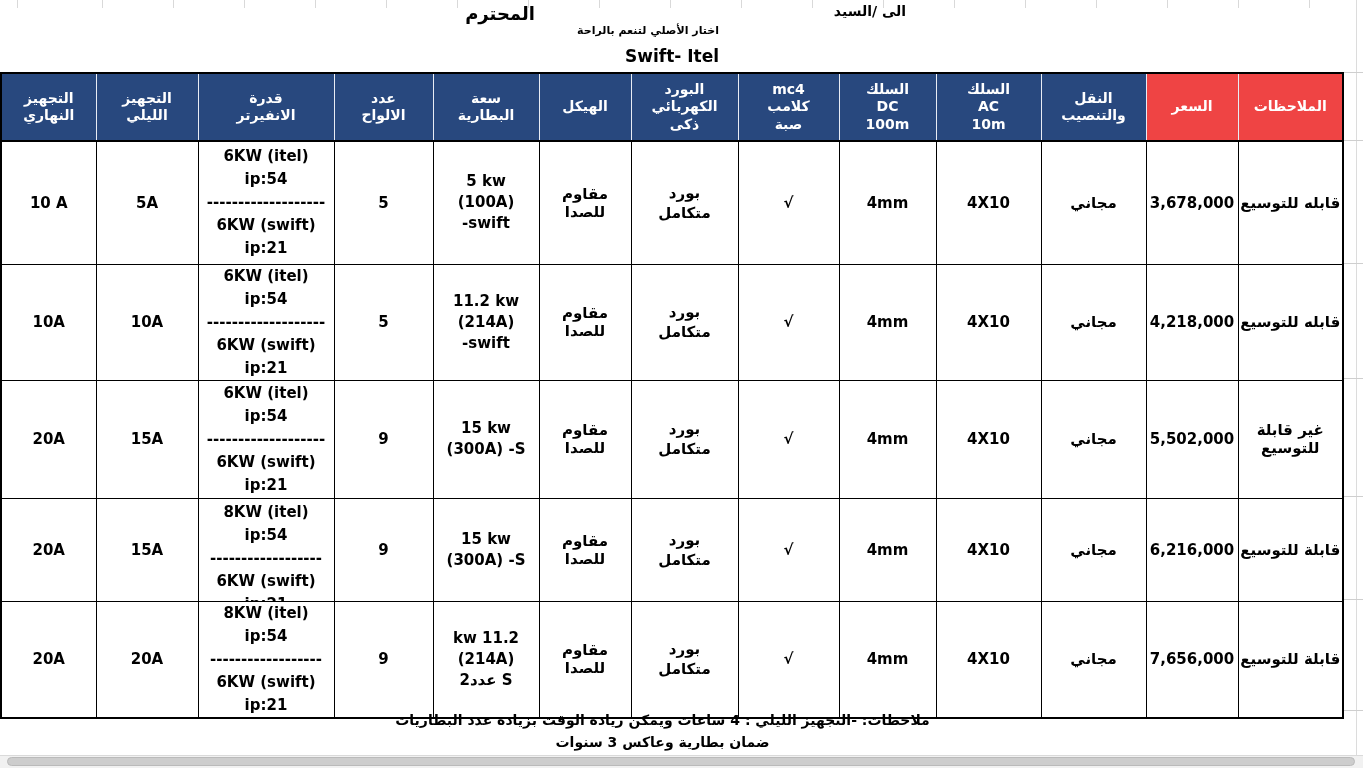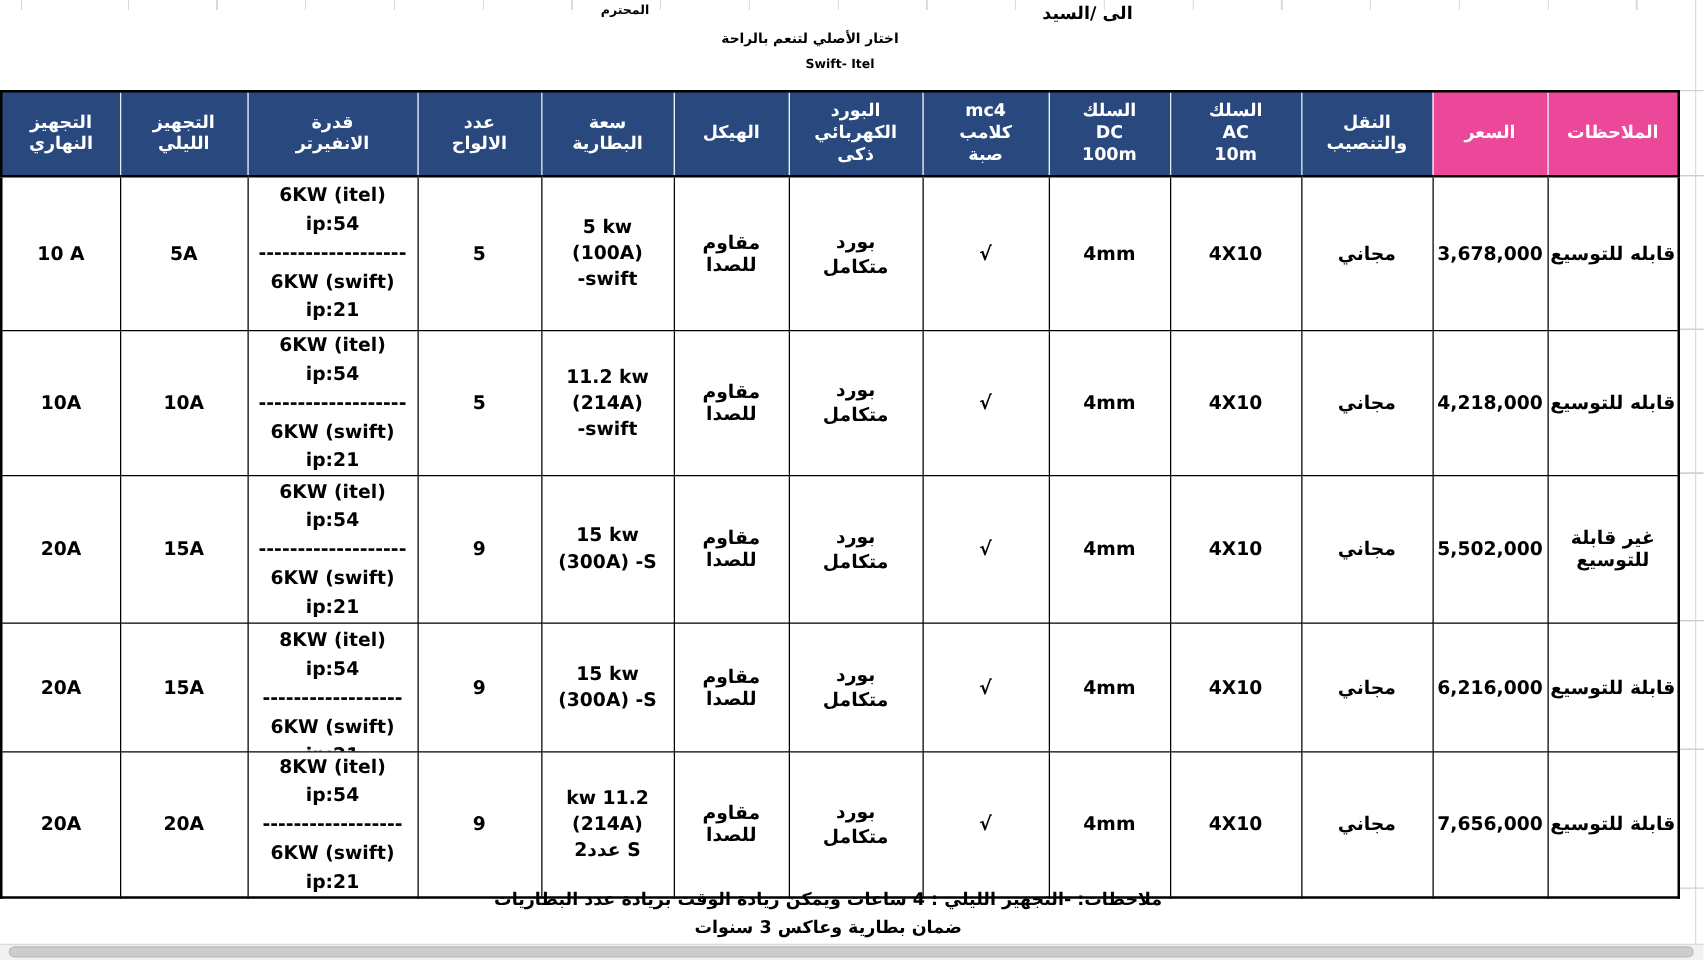--- a/index.html
+++ b/index.html
@@ -8,34 +8,34 @@
     font-family:"DejaVu Sans",sans-serif;overflow:hidden;
   }
   
   .top-ticks{
     position:absolute;left:0;top:0;width:1363px;height:8px;
     background:repeating-linear-gradient(to right,transparent 0 70px,#d9d9d9 70px 71px);
     background-position:32px 0;
   }
   .title-text{position:absolute;color:#000;font-weight:bold;text-align:center;direction:rtl;}
   .t-to{left:780px;top:3px;width:180px;font-size:14px;}
-  .t-resp{left:430px;top:3px;width:140px;font-size:10px;}
+  .t-resp{left:430px;top:3px;width:140px;font-size:18px;}
   .t-slogan{left:0;top:24px;width:1296px;font-size:11px;}
-  .t-brand{left:0;top:46px;width:1344px;font-size:10px;direction:ltr;}
+  .t-brand{left:0;top:46px;width:1344px;font-size:17px;direction:ltr;}
 
   table.quote{
     position:absolute;left:0;top:72px;border-collapse:collapse;table-layout:fixed;
     border:2px solid #000;
     padding-left:48px;
   }
   table.quote th{
     background:#28487e;color:#fff;border:1px solid #e8ecf4;
     font-size:14px;font-weight:bold;line-height:1.25;padding:0;text-align:center;vertical-align:middle;
   }
-  table.quote th.accent{background:#ec4899;}
+  table.quote th.accent{background:#ef4444;}
   table.quote td{
     border:1px solid #000;text-align:center;vertical-align:middle;padding:0;
     font-size:15px;font-weight:bold;color:#000;background:#fff;
   }
   table.quote tbody tr:first-child td{border-top:2px solid #000;}
   .ml{white-space:pre-line;}
   td.rtl .ml{direction:rtl;}
   td.ltr .ml{direction:ltr;}
   td.c-inv{font-size:14px;line-height:23px;}
   td.c-bat{font-size:14px;line-height:21px;}

